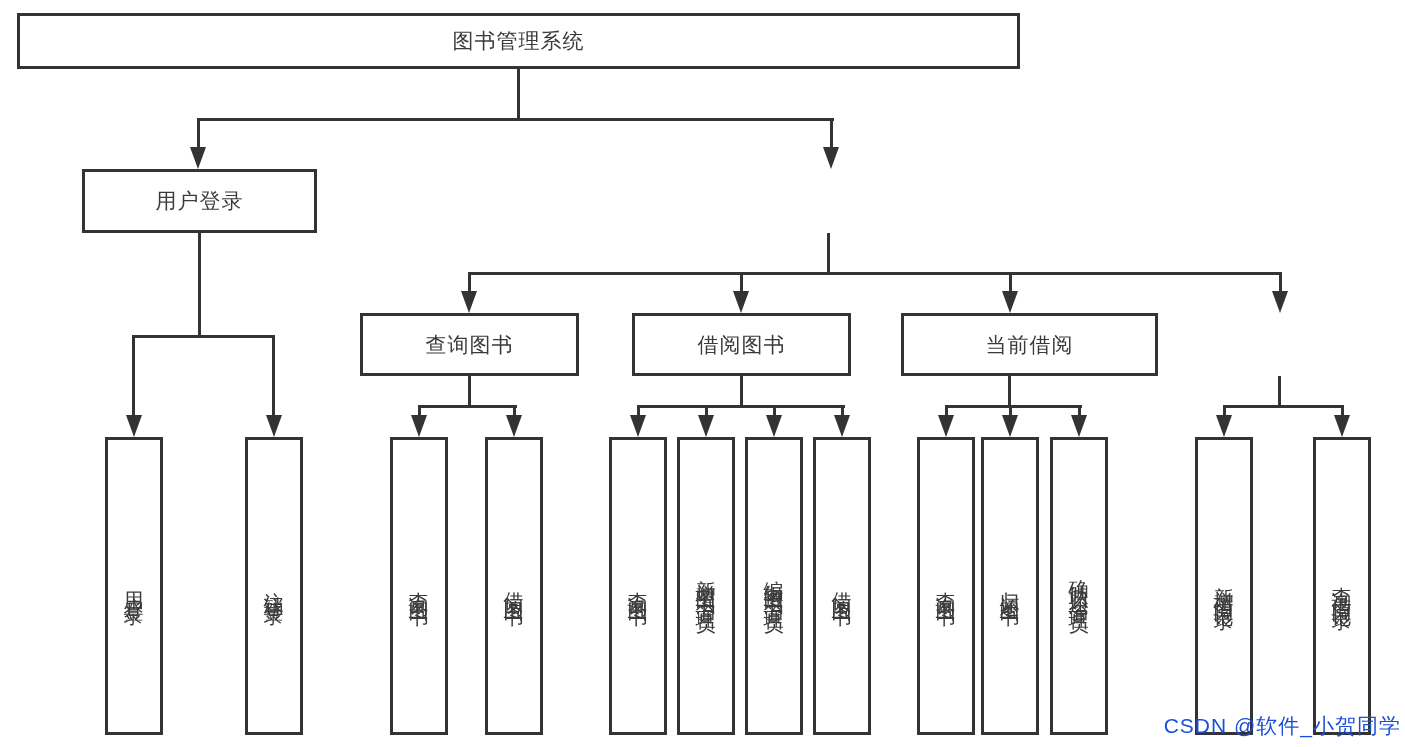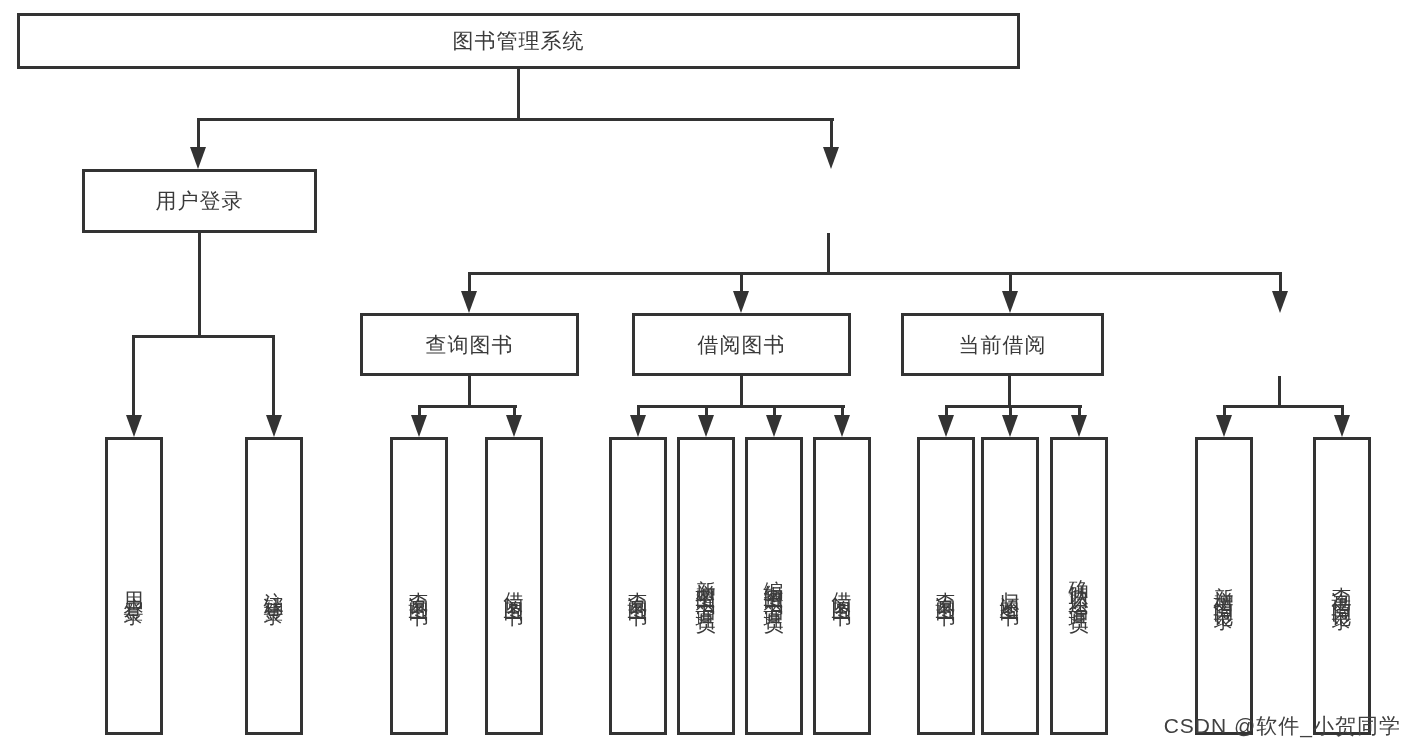--- a/index.html
+++ b/index.html
@@ -7,21 +7,21 @@
          font-family:"Liberation Sans",sans-serif;text-align:right;}
   .box{position:absolute;background:#ffffff;border:3px solid #333333;box-sizing:border-box;
        display:flex;align-items:center;justify-content:center;color:#3a3a3a;z-index:2;}
   .hnode{font-size:21px;letter-spacing:1px;}
   .vnode{font-size:20px;}
   .vnode .vtext{writing-mode:vertical-rl;text-orientation:mixed;letter-spacing:5px;line-height:1;}
   .hline{position:absolute;height:3px;background:#333333;z-index:1;}
   .vline{position:absolute;width:3px;background:#333333;z-index:1;}
   .arrow{position:absolute;width:0;height:0;border-left:8px solid transparent;
          border-right:8px solid transparent;border-top:22px solid #333333;z-index:1;}
-  .wm{position:absolute;right:4px;top:712px;font-size:21px;color:#404040;z-index:3;
+  .wm{position:absolute;right:4px;top:712px;font-size:21px;color:#1d4ed8;z-index:3;
       letter-spacing:1px;}
 </style>
 </head>
 <body>
 
 <div class="stage">
 
   <div class="box hnode" style="left:17px;top:13px;width:1003px;height:56px;">
     <span>图书管理系统</span>
   </div>
@@ -32,21 +32,21 @@
 
 
   <div class="box hnode" style="left:360px;top:313px;width:219px;height:63px;">
     <span>查询图书</span>
   </div>
 
   <div class="box hnode" style="left:632px;top:313px;width:219px;height:63px;">
     <span>借阅图书</span>
   </div>
 
-  <div class="box hnode" style="left:901px;top:313px;width:203px;height:63px;font-family:Liberation Mono, monospace;">
+  <div class="box hnode" style="left:901px;top:313px;width:257px;height:63px;font-family:Liberation Mono, monospace;">
     <span>当前借阅</span>
   </div>
 
 
   <div class="box vnode" style="left:105px;top:437px;width:58px;height:298px;">
     <span class="vtext">用户登录</span>
   </div>
 
   <div class="box vnode" style="left:245px;top:437px;width:58px;height:298px;">
     <span class="vtext">注销登录</span>

